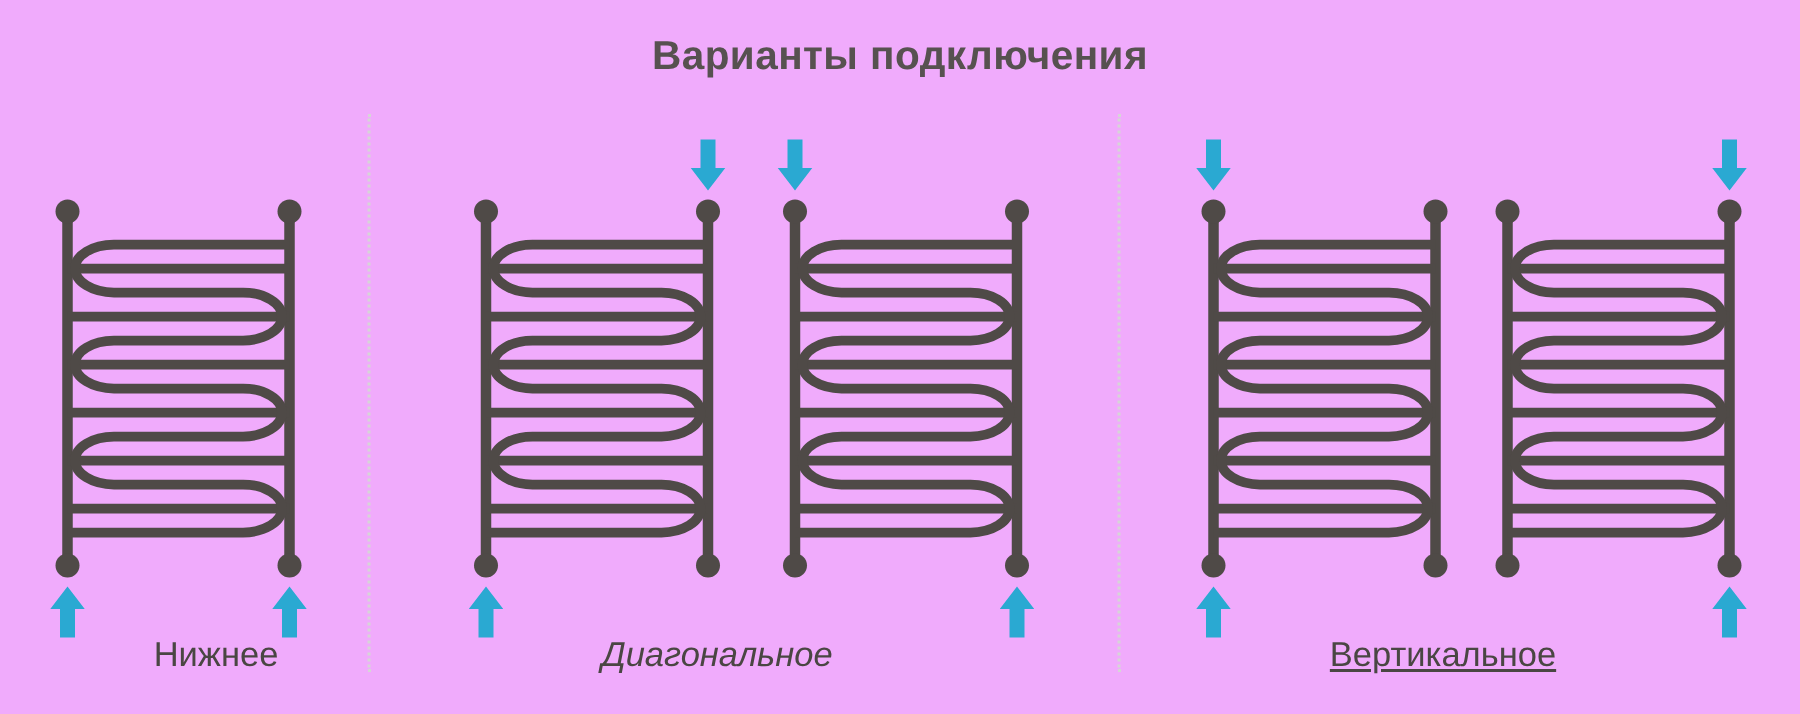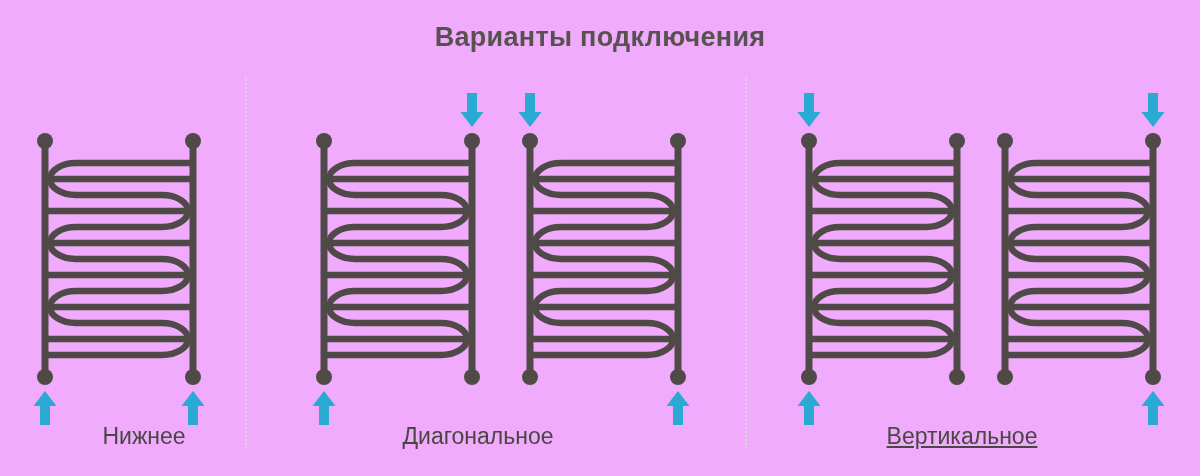--- a/index.html
+++ b/index.html
@@ -76,21 +76,21 @@
           <line x1="25" y1="89" x2="173" y2="89" stroke="#4f4a47" stroke-width="6.5"></line>
           <line x1="25" y1="121" x2="173" y2="121" stroke="#4f4a47" stroke-width="6.5"></line>
           <line x1="25" y1="153" x2="173" y2="153" stroke="#4f4a47" stroke-width="6.5"></line>
           <line x1="25" y1="185" x2="173" y2="185" stroke="#4f4a47" stroke-width="6.5"></line>
           <line x1="25" y1="217" x2="173" y2="217" stroke="#4f4a47" stroke-width="6.5"></line>
           <line x1="25" y1="249" x2="173" y2="249" stroke="#4f4a47" stroke-width="6.5"></line>
           <path d="M 173 73 H 56 A 26 16 0 0 0 56 105 H 142 A 26 16 0 0 1 142 137 H 56 A 26 16 0 0 0 56 169 H 142 A 26 16 0 0 1 142 201 H 56 A 26 16 0 0 0 56 233 H 142 A 26 16 0 0 1 142 265 H 25" fill="none" stroke="#4f4a47" stroke-width="6.5" stroke-linejoin="round"></path>
           <polygon points="25,37 36.5,22 30,22 30,3 20,3 20,22 13.5,22" fill="#2aa9d2"></polygon>
           <polygon points="173,301 184.5,316 178,316 178,335 168,335 168,316 161.5,316" fill="#2aa9d2"></polygon>
         </svg></div>
-      <div class="glabel" style="left: 478px;">Диагональное</div>
+      <div class="glabel" style="left: 478px; font-style: italic;">Диагональное</div>
       <div class="rad" style="left: 784px;"><svg viewBox="0 0 198 345" width="198" height="345">
           <line x1="25" y1="51" x2="25" y2="287" stroke="#4f4a47" stroke-width="7"></line>
           <line x1="173" y1="51" x2="173" y2="287" stroke="#4f4a47" stroke-width="7"></line>
           <circle cx="25" cy="51" r="8" fill="#4f4a47"></circle>
           <circle cx="173" cy="51" r="8" fill="#4f4a47"></circle>
           <circle cx="25" cy="287" r="8" fill="#4f4a47"></circle>
           <circle cx="173" cy="287" r="8" fill="#4f4a47"></circle>
           <line x1="25" y1="89" x2="173" y2="89" stroke="#4f4a47" stroke-width="6.5"></line>
           <line x1="25" y1="121" x2="173" y2="121" stroke="#4f4a47" stroke-width="6.5"></line>
           <line x1="25" y1="153" x2="173" y2="153" stroke="#4f4a47" stroke-width="6.5"></line>

